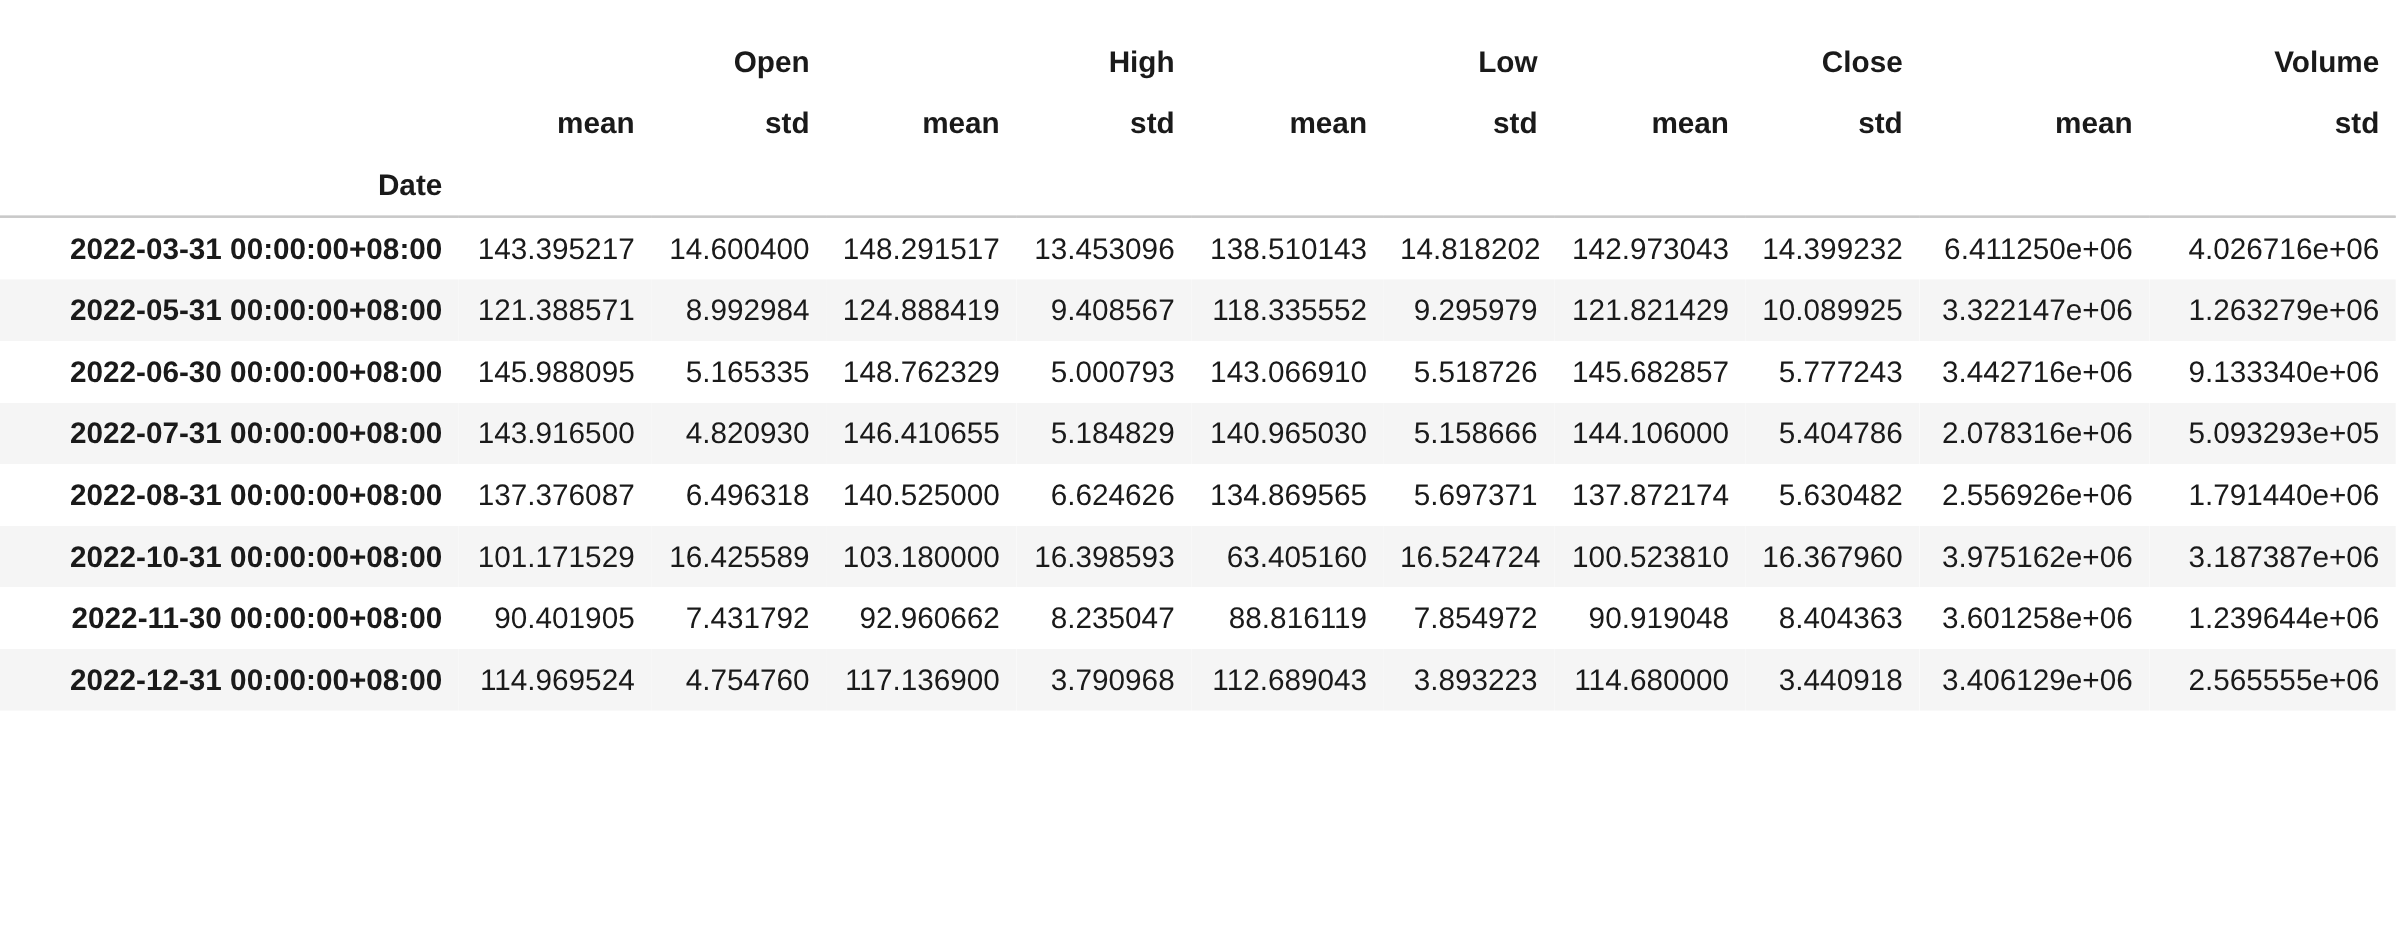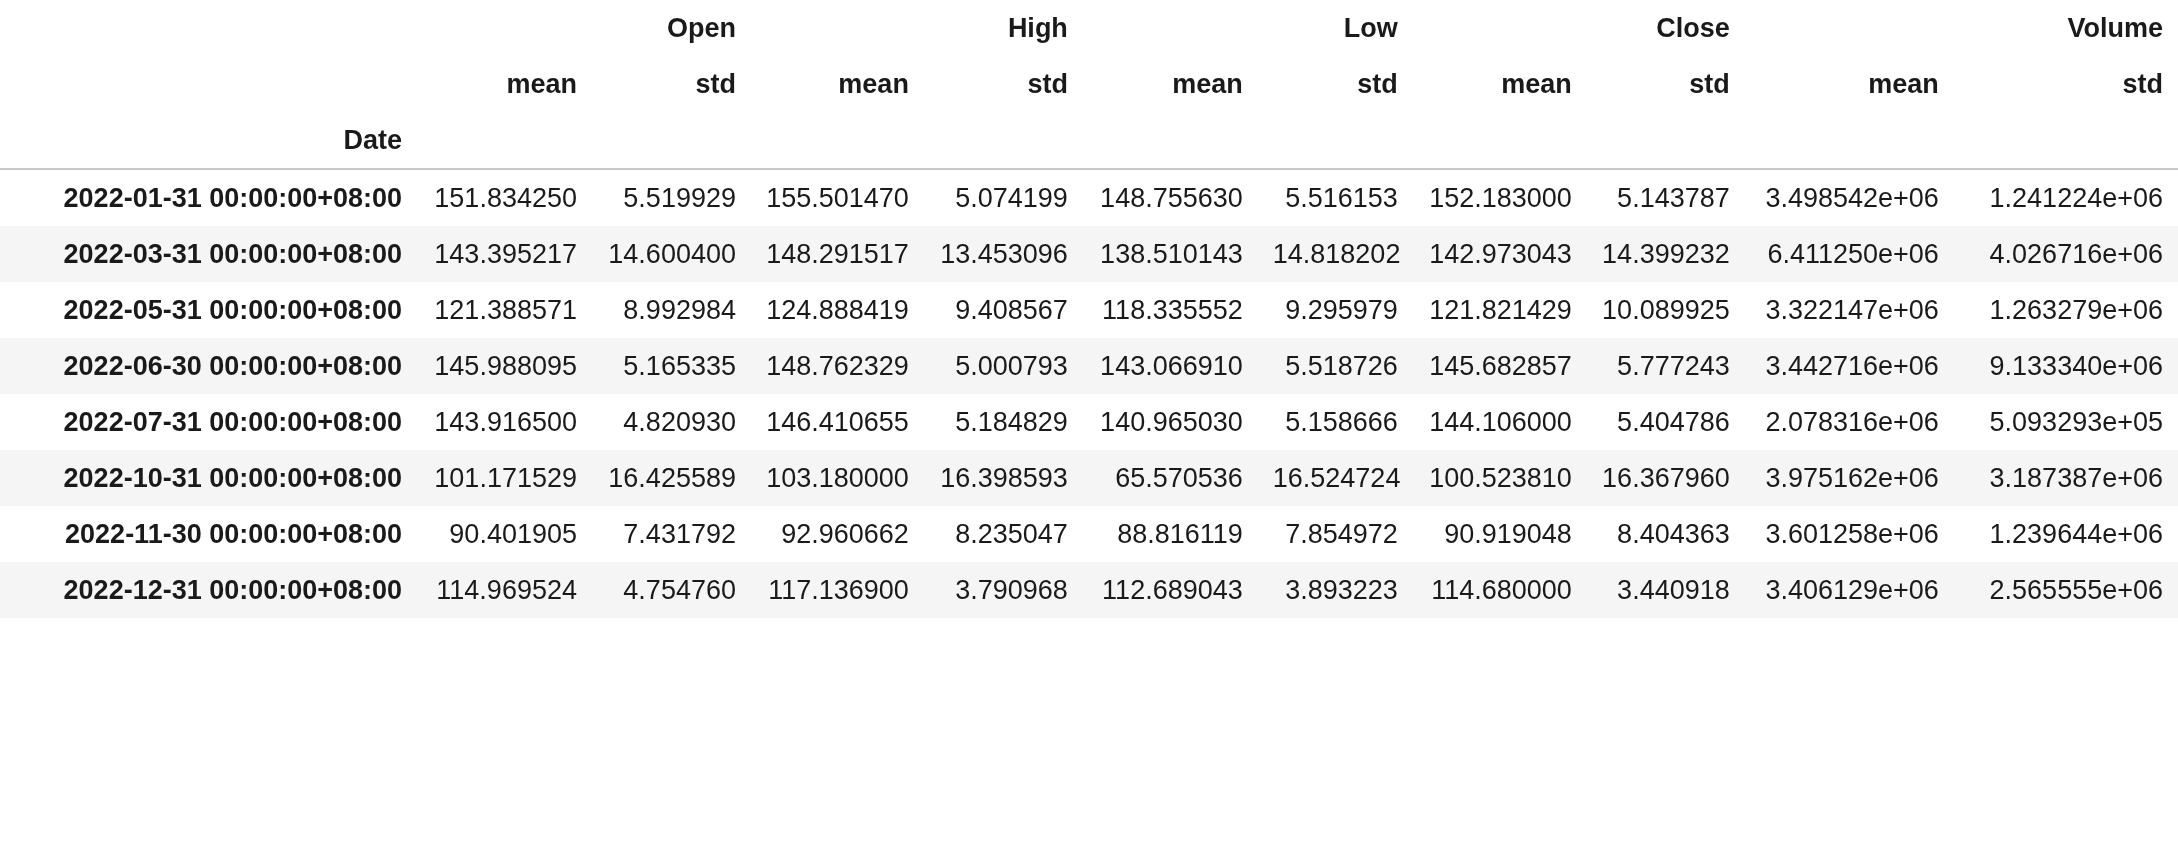--- a/index.html
+++ b/index.html
@@ -17,20 +17,21 @@
     overflow: hidden;
     background: var(--bg);
     font-family: "Liberation Sans", "DejaVu Sans", sans-serif;
   }
   table.dataframe {
     width: 2178px;
     border-collapse: collapse;
     table-layout: fixed;
     font-size: 27px;
     color: var(--text);
+    margin-top: 28px;
   }
   table.dataframe th,
   table.dataframe td {
     padding: 12px 15px;
     line-height: 32px;
     text-align: right;
     vertical-align: bottom;
     white-space: nowrap;
     overflow: hidden;
   }
@@ -91,33 +92,20 @@
       <th>mean</th>
       <th>std</th>
     </tr>
     <tr class="index-name-row">
       <th>Date</th>
       <th colspan="10"></th>
     </tr>
   </thead>
   <tbody>
       <tr>
-        <th>2022-01-31 00:00:00+08:00</th>
-        <td>151.834250</td>
-        <td>5.519929</td>
-        <td>155.501470</td>
-        <td>5.074199</td>
-        <td>148.755630</td>
-        <td>5.516153</td>
-        <td>152.183000</td>
-        <td>5.143787</td>
-        <td>3.498542e+06</td>
-        <td>1.241224e+06</td>
-      </tr>
-      <tr>
         <th>2022-03-31 00:00:00+08:00</th>
         <td>143.395217</td>
         <td>14.600400</td>
         <td>148.291517</td>
         <td>13.453096</td>
         <td>138.510143</td>
         <td>14.818202</td>
         <td>142.973043</td>
         <td>14.399232</td>
         <td>6.411250e+06</td>
@@ -156,26 +144,39 @@
         <td>146.410655</td>
         <td>5.184829</td>
         <td>140.965030</td>
         <td>5.158666</td>
         <td>144.106000</td>
         <td>5.404786</td>
         <td>2.078316e+06</td>
         <td>5.093293e+05</td>
       </tr>
       <tr>
+        <th>2022-08-31 00:00:00+08:00</th>
+        <td>137.376087</td>
+        <td>6.496318</td>
+        <td>140.525000</td>
+        <td>6.624626</td>
+        <td>134.869565</td>
+        <td>5.697371</td>
+        <td>137.872174</td>
+        <td>5.630482</td>
+        <td>2.556926e+06</td>
+        <td>1.791440e+06</td>
+      </tr>
+      <tr>
         <th>2022-10-31 00:00:00+08:00</th>
         <td>101.171529</td>
         <td>16.425589</td>
         <td>103.180000</td>
         <td>16.398593</td>
-        <td>65.570536</td>
+        <td>63.405160</td>
         <td>16.524724</td>
         <td>100.523810</td>
         <td>16.367960</td>
         <td>3.975162e+06</td>
         <td>3.187387e+06</td>
       </tr>
       <tr>
         <th>2022-11-30 00:00:00+08:00</th>
         <td>90.401905</td>
         <td>7.431792</td>

